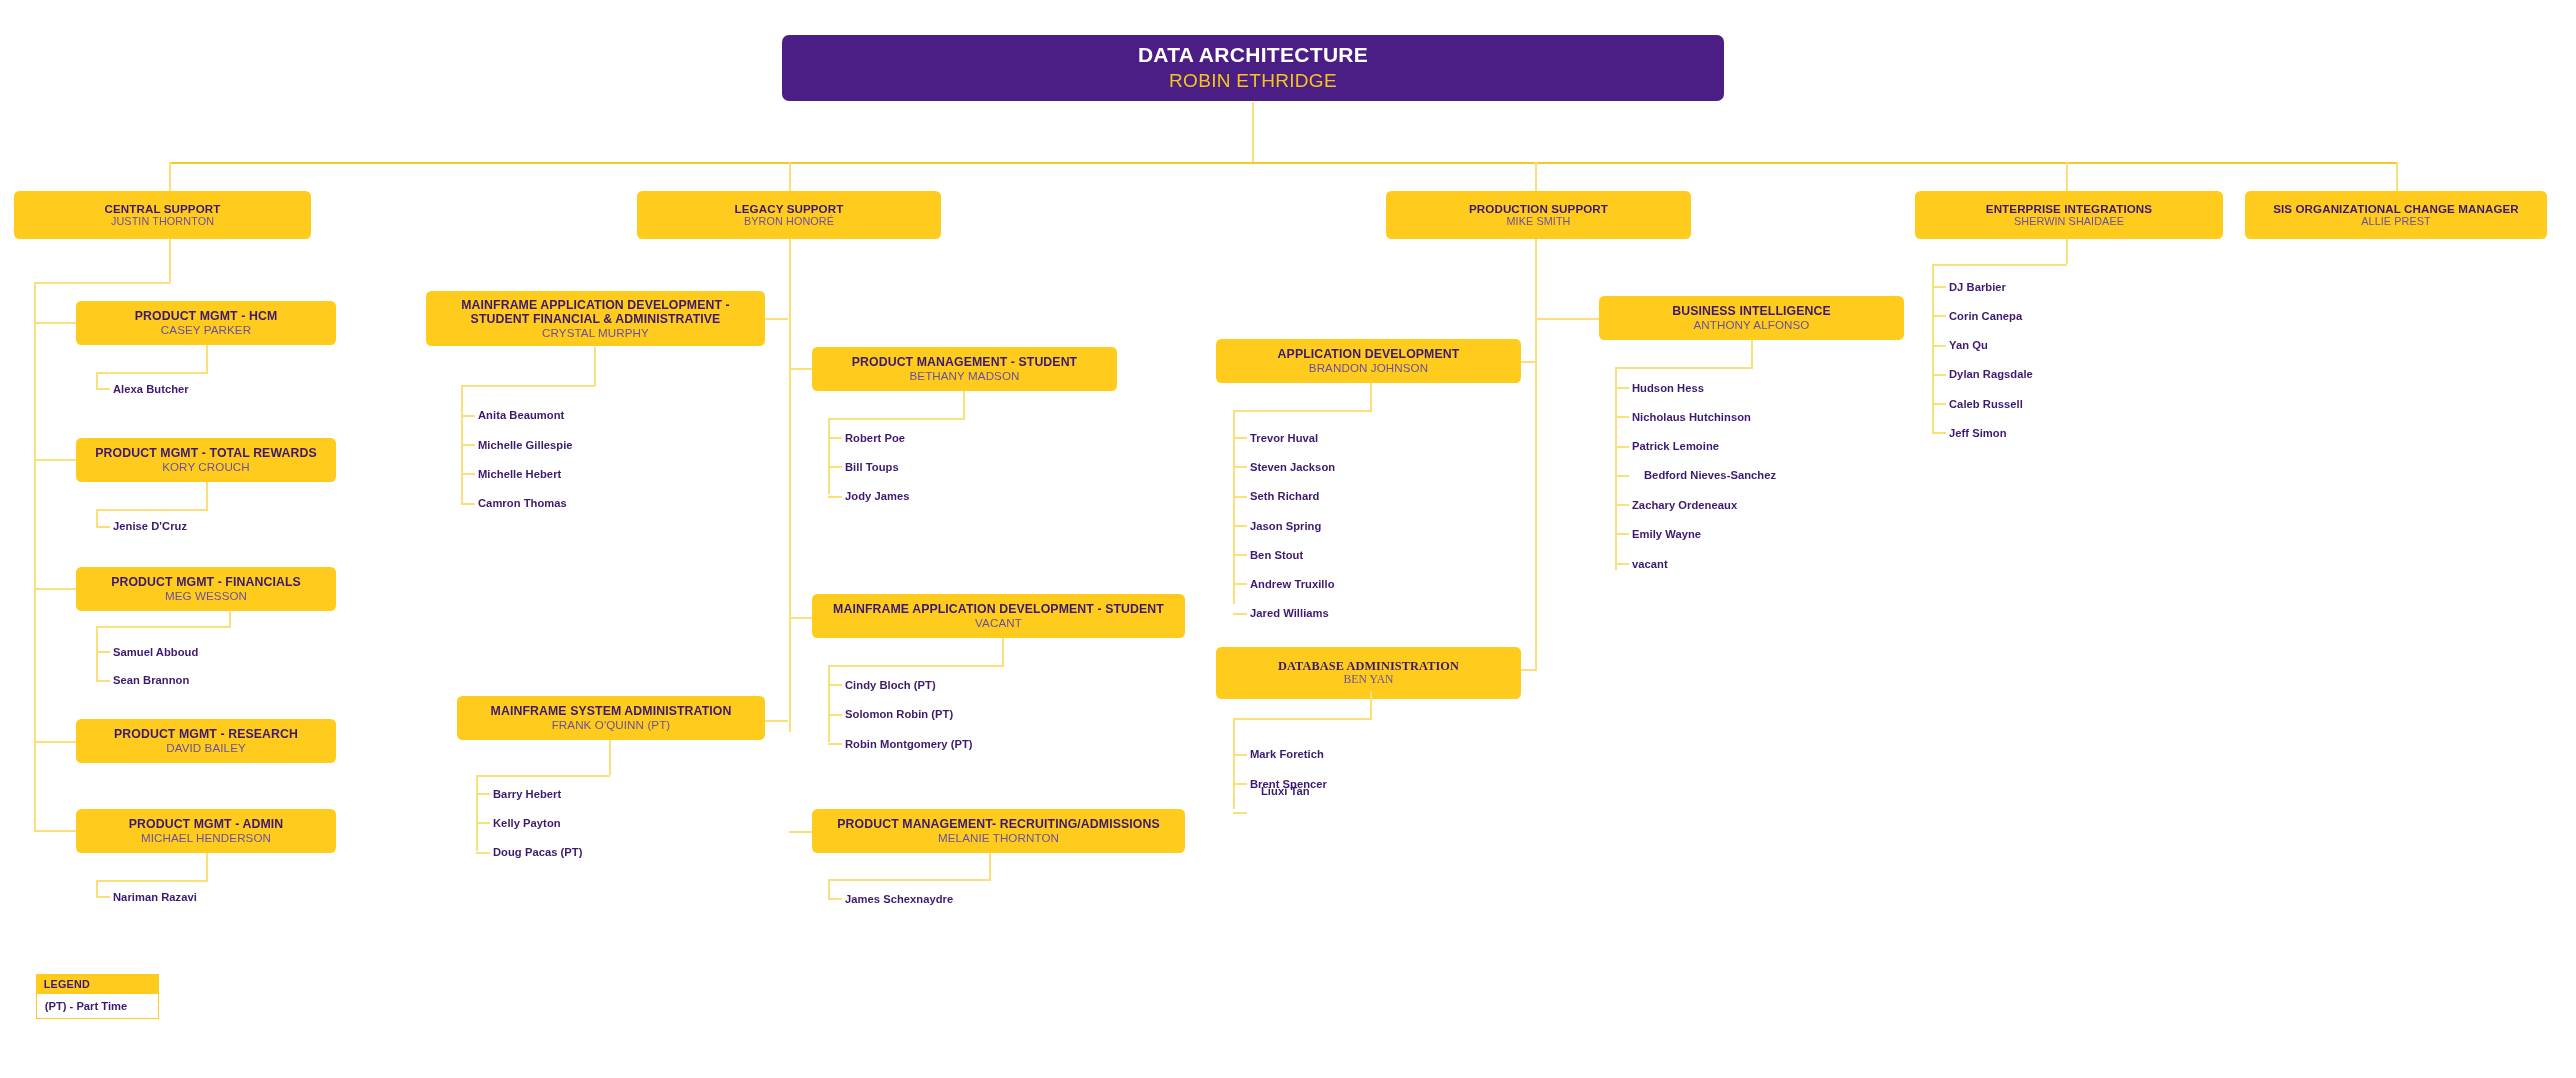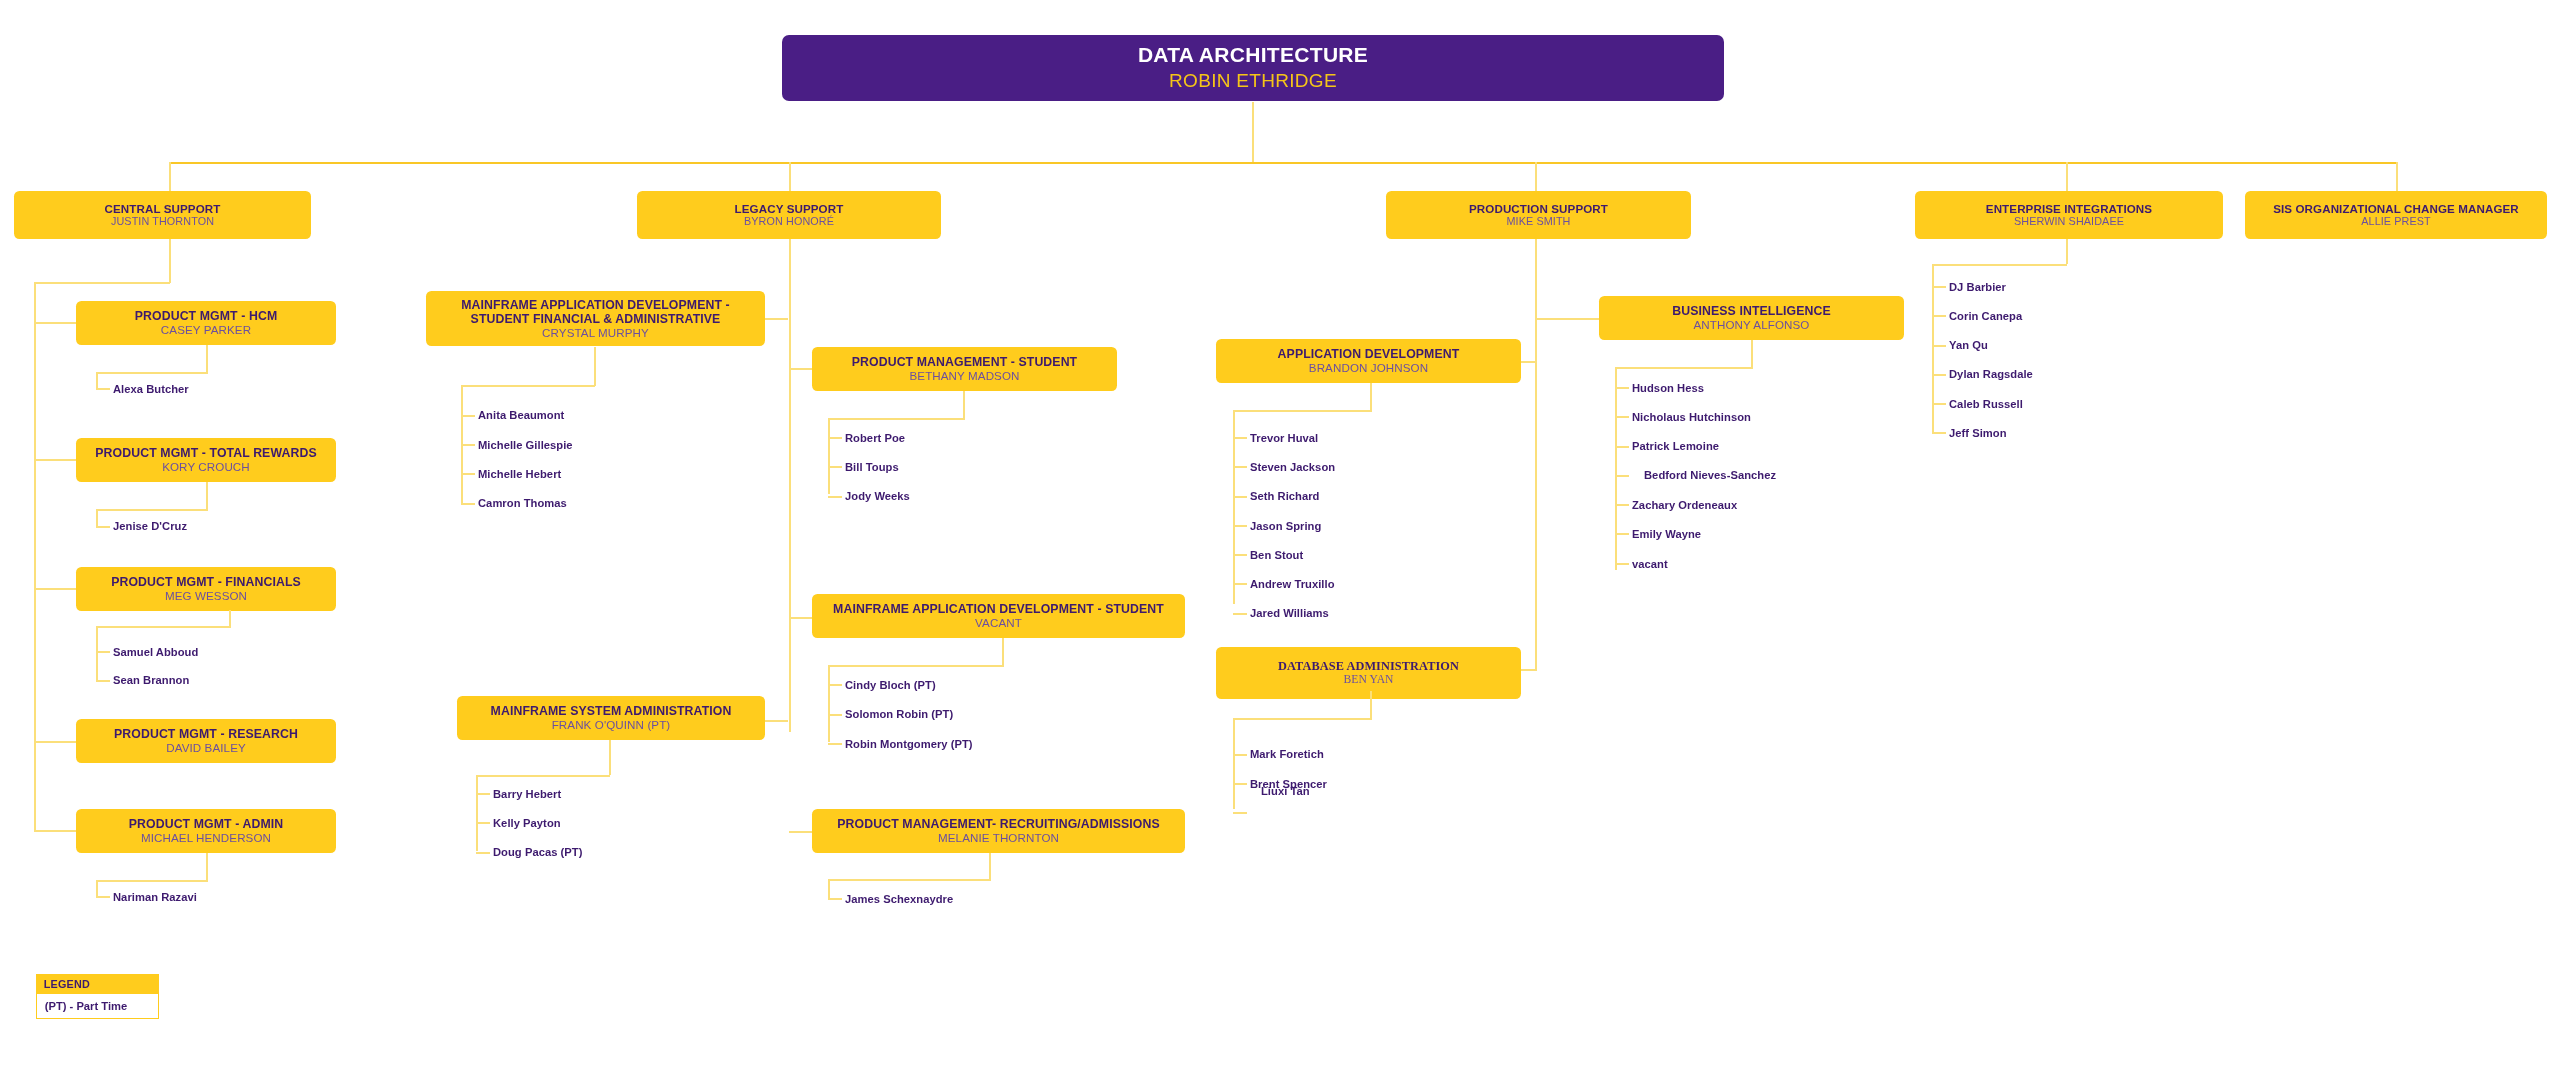--- a/index.html
+++ b/index.html
@@ -230,21 +230,21 @@
     <div class="person">BETHANY MADSON</div>
   </div>
   <div class="ln v" style="left:963px; top:391px; height:28px;"></div>
   <div class="ln h" style="left:828px; top:418px; width:137px;"></div>
   <div class="ln v" style="left:828px; top:418px; height:76px;"></div>
   <div class="ln h" style="left:828px; top:437px; width:14px;"></div>
   <div class="leaf" style="left:845px; top:432px;">Robert Poe</div>
   <div class="ln h" style="left:828px; top:466px; width:14px;"></div>
   <div class="leaf" style="left:845px; top:461px;">Bill Toups</div>
   <div class="ln h" style="left:828px; top:496px; width:14px;"></div>
-  <div class="leaf" style="left:845px; top:490px;">Jody Weeks</div>
+  <div class="leaf" style="left:845px; top:490px;">Jody James</div>
 
   <div class="box tier-sub" style="left:812px; top:594px; width:373px; height:44px;">
     <div class="title">MAINFRAME APPLICATION DEVELOPMENT - STUDENT</div>
     <div class="person">VACANT</div>
   </div>
   <div class="ln v" style="left:1002px; top:638px; height:28px;"></div>
   <div class="ln h" style="left:828px; top:665px; width:176px;"></div>
   <div class="ln v" style="left:828px; top:665px; height:77px;"></div>
   <div class="ln h" style="left:828px; top:684px; width:14px;"></div>
   <div class="leaf" style="left:845px; top:679px;">Cindy Bloch (PT)</div>

